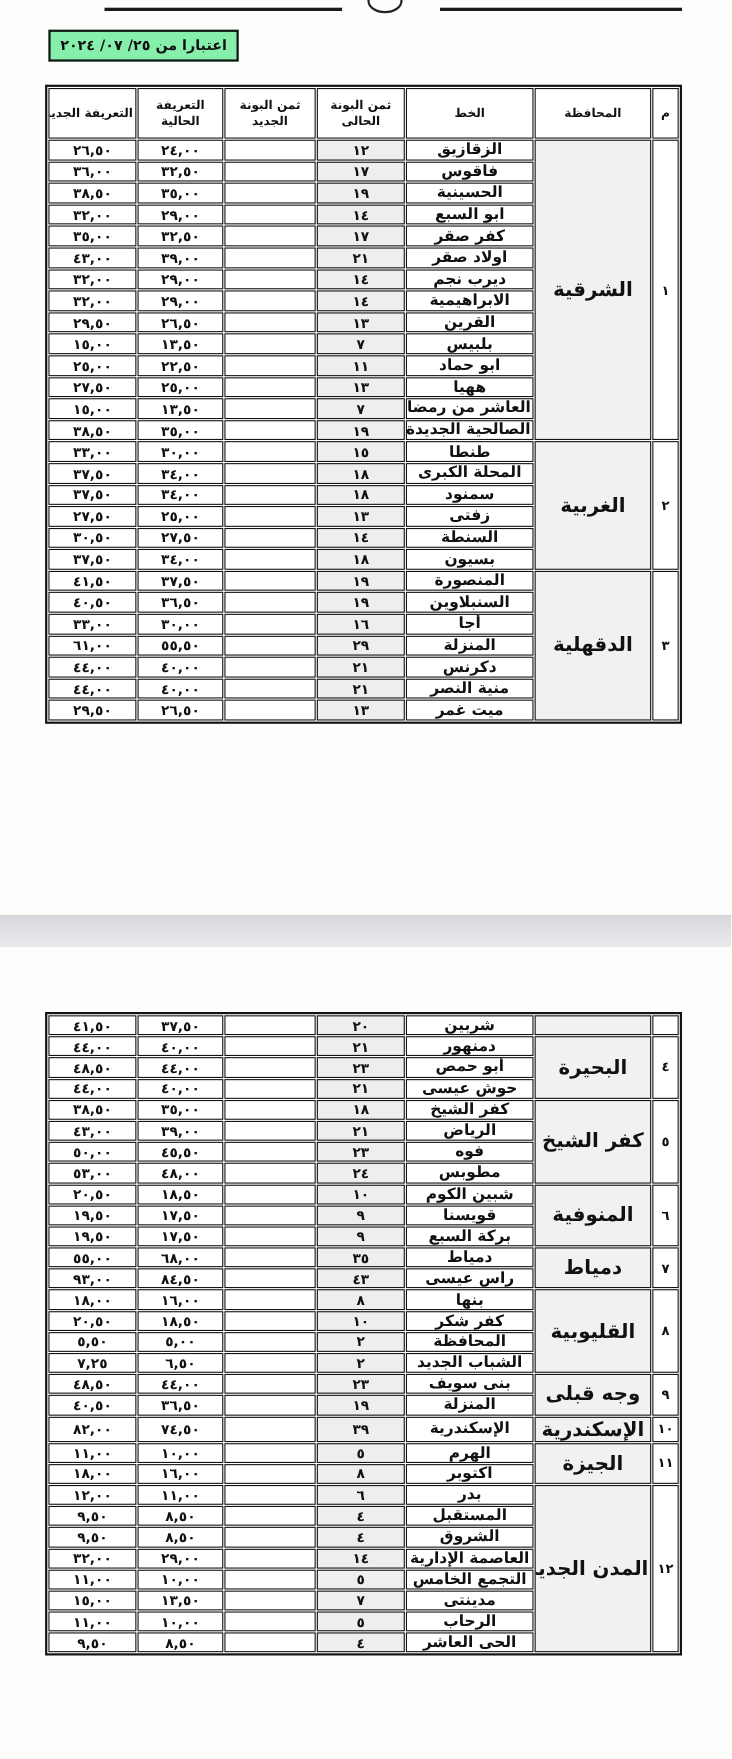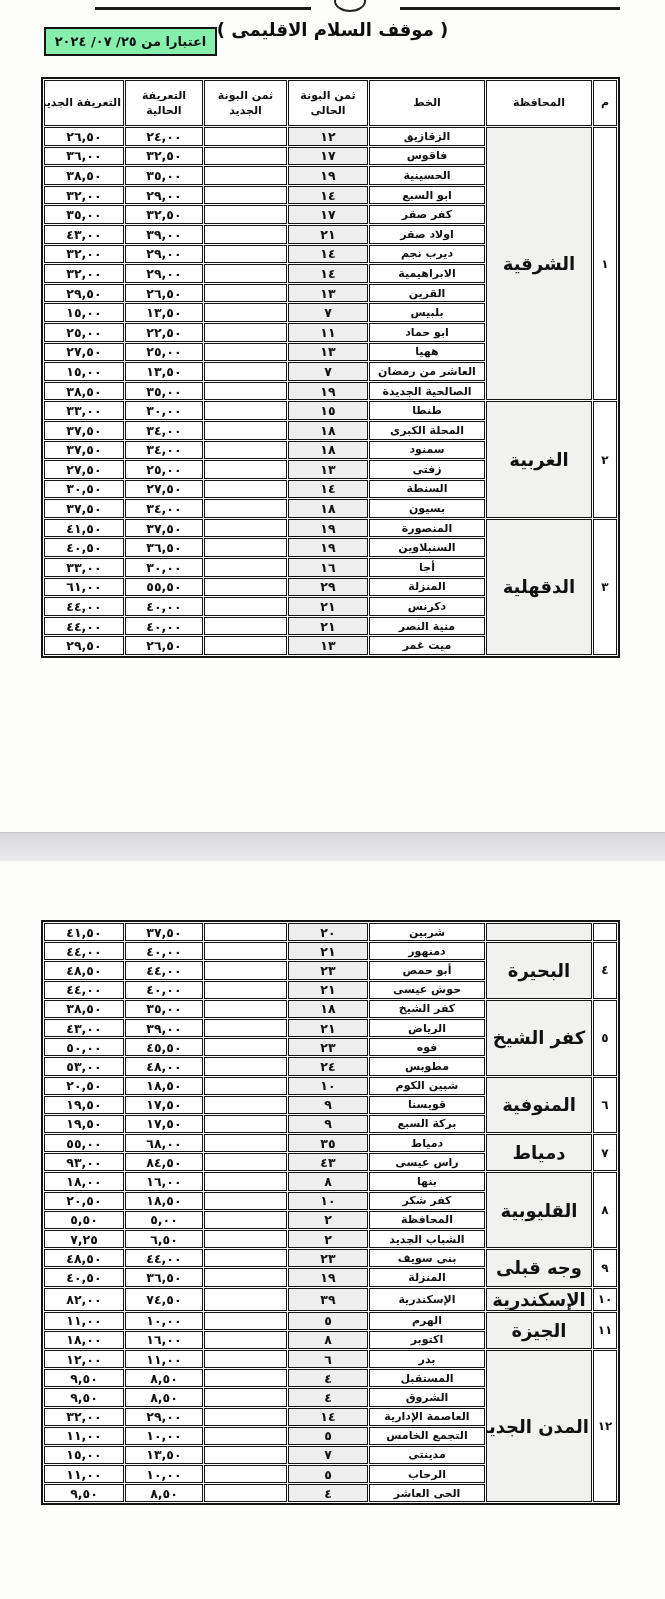--- a/index.html
+++ b/index.html
@@ -26,38 +26,37 @@
   .t1{top:77px;}
   .t2{top:920px;}
   table{border-collapse:separate;border-spacing:1.5px;table-layout:fixed;width:573px;
         background:#fdfdfc;border:2px solid #141414;}
   th,td{border:1.6px solid #141414;padding:0 2px;text-align:center;vertical-align:middle;
         font-weight:bold;background:#fff;overflow:hidden;box-sizing:border-box;}
   th{height:46px;font-size:11px;line-height:1.4;white-space:normal;font-weight:800;}
   th.nowrap{white-space:nowrap;}
   td{height:18.6px;font-size:12.5px;white-space:nowrap;}
   .t2 td{height:18.2px;}
-  td.c-line{font-size:11px;}
+  td.c-line{font-size:14px;}
   td.c-coupon-cur{background:#eeeeee;}
   td.c-gov{background:#f1f1f0;font-size:18px;font-weight:800;}
   td.c-serial{font-size:12px;}
 
   .page-divider{position:absolute;left:0;top:832px;width:665px;height:28px;
                 background:linear-gradient(#d9d9dd,#ebebee);border-top:1px solid #c7c7cc;}
 </style>
 </head>
 <body>
 
 <div class="page">
 
   <div class="rule r1"></div>
   <div class="emblem"></div>
   <div class="rule r2"></div>
 
-  <div class="title">( موقف السلام الاقليمى )</div>
 
   <div class="date-box">
     <span>اعتبارا من ٢٥/ ٠٧/ ٢٠٢٤</span>
   </div>
 
   <div class="tbl-wrap t1" id="table1">
       <table dir="rtl">
         <colgroup>
           <col style="width: 24px;">
           <col style="width: 106px;">

